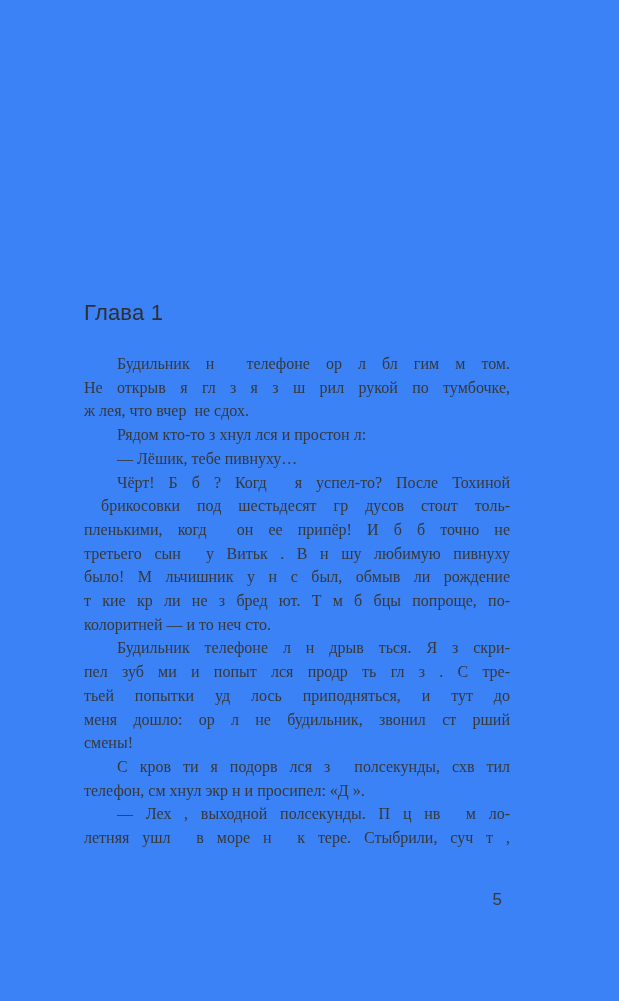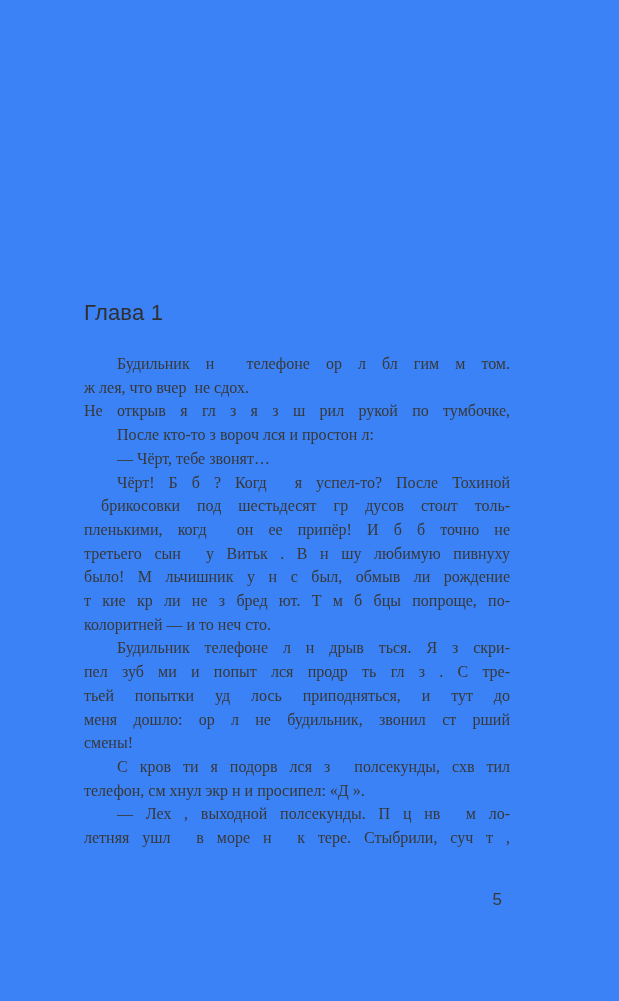--- a/index.html
+++ b/index.html
@@ -66,28 +66,28 @@
 </style>
 </head>
 <body>
 
 <div class="book-page">
   <div class="chapter-title">Глава 1</div>
 
   <div class="body-text">
       <div class="paragraph">
         <div class="text-line para-start">Будильник н  телефоне ор л бл гим м том.</div>
+        <div class="text-line">Не открыв я гл з я з ш рил рукой по тумбочке,</div>
         <div class="text-line para-close">ж лея, что вчер  не сдох.</div>
-        <div class="text-line">Не открыв я гл з я з ш рил рукой по тумбочке,</div>
       </div>
       <div class="paragraph">
-        <div class="text-line para-start para-close">После кто-то з вороч лся и простон л:</div>
+        <div class="text-line para-start para-close">Рядом кто-то з хнул лся и простон л:</div>
       </div>
       <div class="paragraph">
-        <div class="text-line para-start para-close">— Чёрт, тебе звонят…</div>
+        <div class="text-line para-start para-close">— Лёшик, тебе пивнуху…</div>
       </div>
       <div class="paragraph">
         <div class="text-line para-start">Чёрт! Б б ? Когд  я успел-то? После Тохиной</div>
         <div class="text-line"> брикосовки под шестьдесят гр дусов сто<i>и</i>т толь-</div>
         <div class="text-line">пленькими, когд  он ее припёр! И б б точно не</div>
         <div class="text-line">третьего сын  у Витьк . В н шу любимую пивнуху</div>
         <div class="text-line">было! М льчишник у н с был, обмыв ли рождение</div>
         <div class="text-line">т кие кр ли не з бред ют. Т м б бцы попроще, по-</div>
         <div class="text-line para-close">колоритней — и то неч сто.</div>
       </div>

